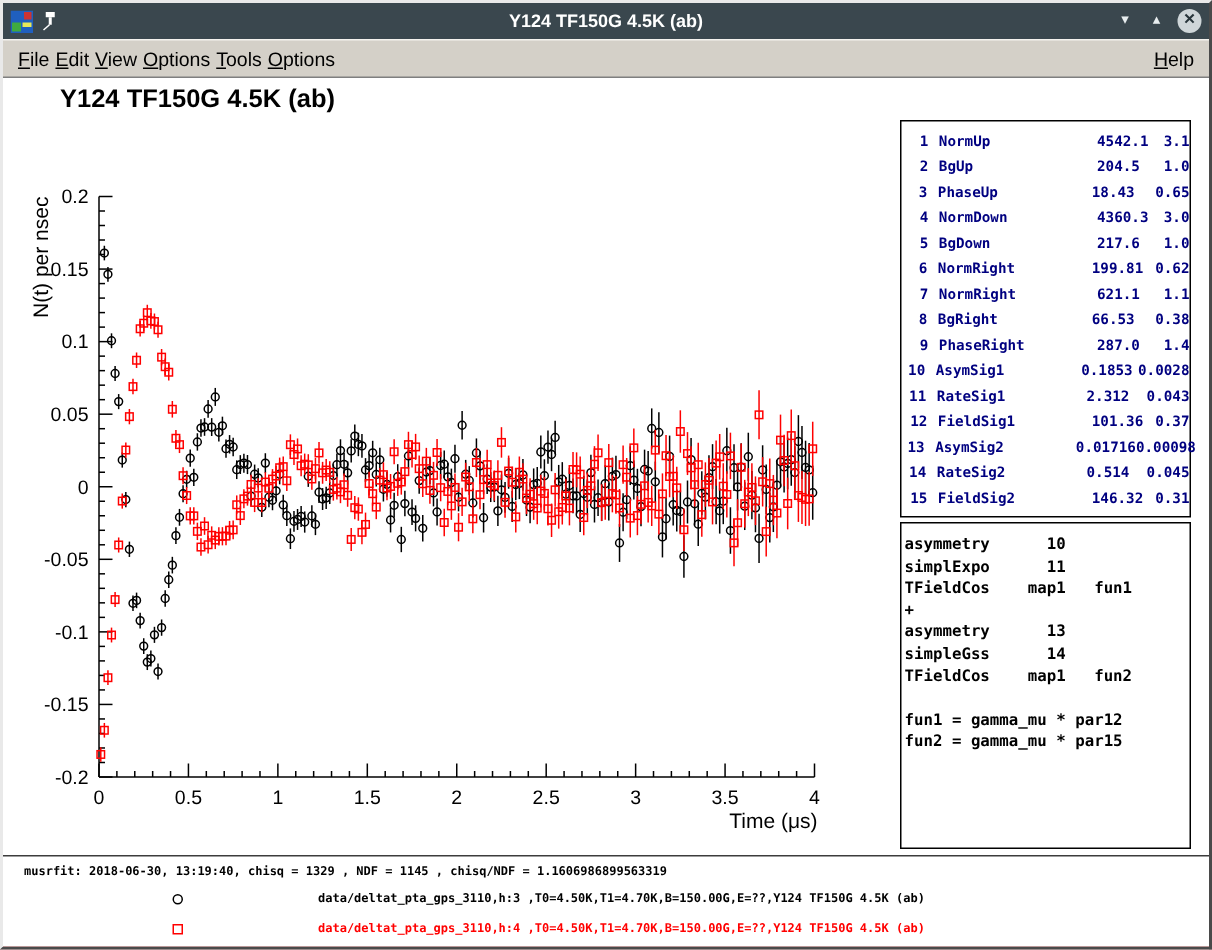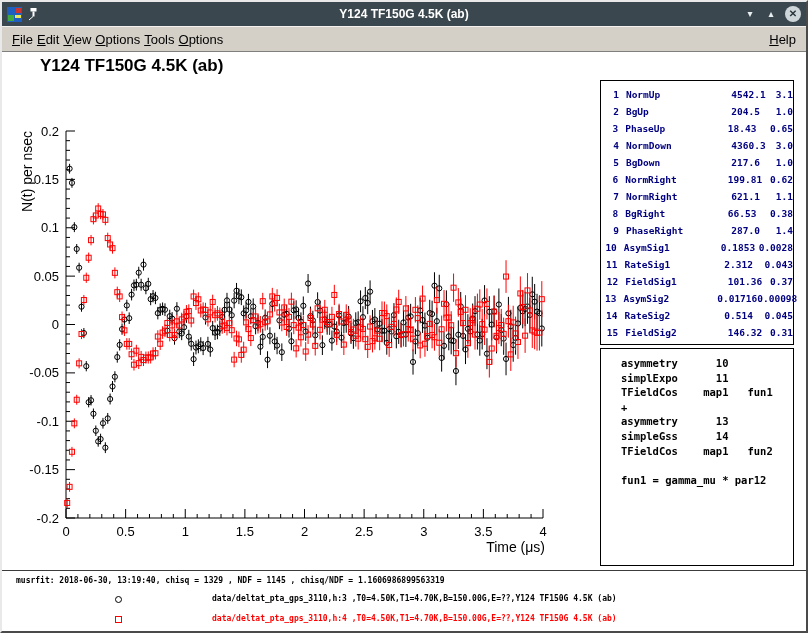--- a/index.html
+++ b/index.html
@@ -31,21 +31,21 @@
   
   .param-box{position:absolute;left:598px;top:28px;width:194px;height:265px;border:1px solid #000;
     background:#fff;box-sizing:border-box;padding:5px 0 0 4px;
     font-family:"DejaVu Sans Mono",monospace;font-size:9.5px;font-weight:bold;color:#000080;}
   .param-row{display:flex;line-height:17px;white-space:nowrap;}
   .p-no{width:15px;text-align:right;margin-right:7px;}
   .p-name{width:62px;}
   .p-val{width:48px;margin-left:48px;}
   
   .theory-box{position:absolute;left:598px;top:296px;width:194px;height:218px;border:1px solid #000;
-    background:#fff;box-sizing:border-box;padding:7px 0 0 20px;
+    background:#fff;box-sizing:border-box;padding:7px 0 0 2px;
     font-family:"DejaVu Sans Mono",monospace;font-size:10.5px;font-weight:bold;color:#000;}
   .theory-line{white-space:pre;line-height:14.6px;min-height:14.6px;}
   
   .status-sep{position:absolute;left:0;top:518px;width:100%;border-top:1px solid #3c3c3c;}
   .status-line{position:absolute;left:14px;top:524px;font-family:"DejaVu Sans Mono",monospace;
     font-size:8px;font-weight:bold;color:#000;white-space:nowrap;}
   .legend{position:absolute;left:12px;top:538px;width:100%;}
   .legend-row{position:relative;height:20px;}
   .legend-marker{position:absolute;left:101px;top:6px;width:7px;height:7px;border:1px solid #000;
     background:transparent;box-sizing:border-box;}
@@ -1135,20 +1135,21 @@
         <div class="theory-line">asymmetry      13</div>
 
         <div class="theory-line">simpleGss      14</div>
 
         <div class="theory-line">TFieldCos    map1   fun2</div>
 
         <div class="theory-line"></div>
 
         <div class="theory-line">fun1 = gamma_mu * par12</div>
 
+        <div class="theory-line">fun2 = gamma_mu * par15</div>
       </div>
 
     <div class="status-sep"></div>
     <div class="status-line">musrfit: 2018-06-30, 13:19:40, chisq = 1329 , NDF = 1145 , chisq/NDF = 1.1606986899563319</div>
 
     <div class="legend">
 
         <div class="legend-row">
           <span class="legend-marker circle" style="border-color: rgb(0, 0, 0);"></span>
           <span class="legend-label" style="color: rgb(0, 0, 0);">data/deltat_pta_gps_3110,h:3 ,T0=4.50K,T1=4.70K,B=150.00G,E=??,Y124 TF150G 4.5K (ab)</span>

